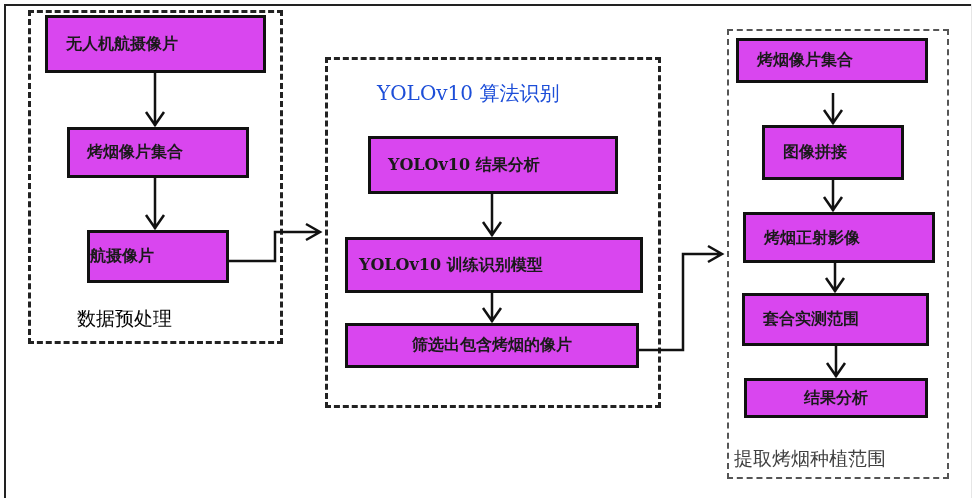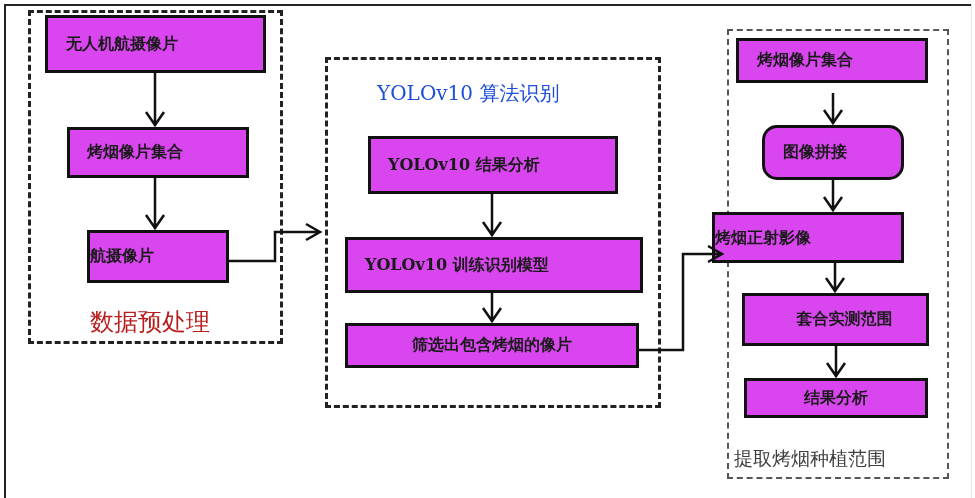--- a/index.html
+++ b/index.html
@@ -27,45 +27,45 @@
 <div class="dash" style="left:28px; top:10px; width:255px; height:334px;"></div>
 <div class="box" style="left:45px; top:15px; width:221px; height:58px; padding-left:18px;">
   <span>无人机航摄像片</span>
 </div>
 <div class="box" style="left:67px; top:127px; width:182px; height:51px; padding-left:17px;">
   <span>烤烟像片集合</span>
 </div>
 <div class="box" style="left:87px; top:230px; width:142px; height:53px; ">
   <span>航摄像片</span>
 </div>
-<div class="lbl" style="left:90px; top:306px; font-size:24px; color:#b91c1c;">数据预处理</div>
+<div class="lbl" style="left:77px; top:306px; font-size:19px; color:#000000;">数据预处理</div>
 
 <div class="dash" style="left:325px; top:57px; width:336px; height:351px;"></div>
 <div class="lbl serif" style="left:377px; top:80px; font-size:20px; color:#1d4ed8;">YOLOv10 算法识别</div>
 <div class="box" style="left:368px; top:136px; width:250px; height:58px; padding-left:17px;">
   <span class="serif">YOLOv10 结果分析</span>
 </div>
-<div class="box" style="left:345px; top:237px; width:298px; height:56px; padding-left:17px;">
+<div class="box" style="left:345px; top:237px; width:298px; height:56px; padding-left:11px;">
   <span class="serif">YOLOv10 训练识别模型</span>
 </div>
 <div class="box" style="left:345px; top:323px; width:294px; height:45px; justify-content:center;">
   <span>筛选出包含烤烟的像片</span>
 </div>
 
 <div class="dash gray" style="left:727px; top:29px; width:222px; height:450px;"></div>
 <div class="box" style="left:736px; top:38px; width:192px; height:45px; padding-left:18px;">
   <span>烤烟像片集合</span>
 </div>
-<div class="box" style="left:762px; top:125px; width:142px; height:55px; padding-left:18px;border-radius:15px;">
+<div class="box" style="left:762px; top:125px; width:142px; height:55px; padding-left:18px;">
   <span>图像拼接</span>
 </div>
-<div class="box" style="left:712px; top:212px; width:192px; height:51px; align-items:flex-start; padding-top:13px;">
+<div class="box" style="left:743px; top:212px; width:192px; height:51px; padding-left:18px; align-items:flex-start; padding-top:13px;">
   <span>烤烟正射影像</span>
 </div>
-<div class="box" style="left:742px; top:293px; width:187px; height:53px; padding-left:18px;justify-content:center;">
+<div class="box" style="left:742px; top:293px; width:187px; height:53px; padding-left:18px;">
   <span>套合实测范围</span>
 </div>
 <div class="box" style="left:744px; top:378px; width:184px; height:40px; justify-content:center;">
   <span>结果分析</span>
 </div>
 <div class="lbl" style="left:734px; top:446px; font-size:19px; color:#404040;">提取烤烟种植范围</div>
 
 <svg class="conn" viewBox="0 0 975 498">
   <g fill="none" stroke="#111" stroke-width="2.5" stroke-linejoin="miter">
 

